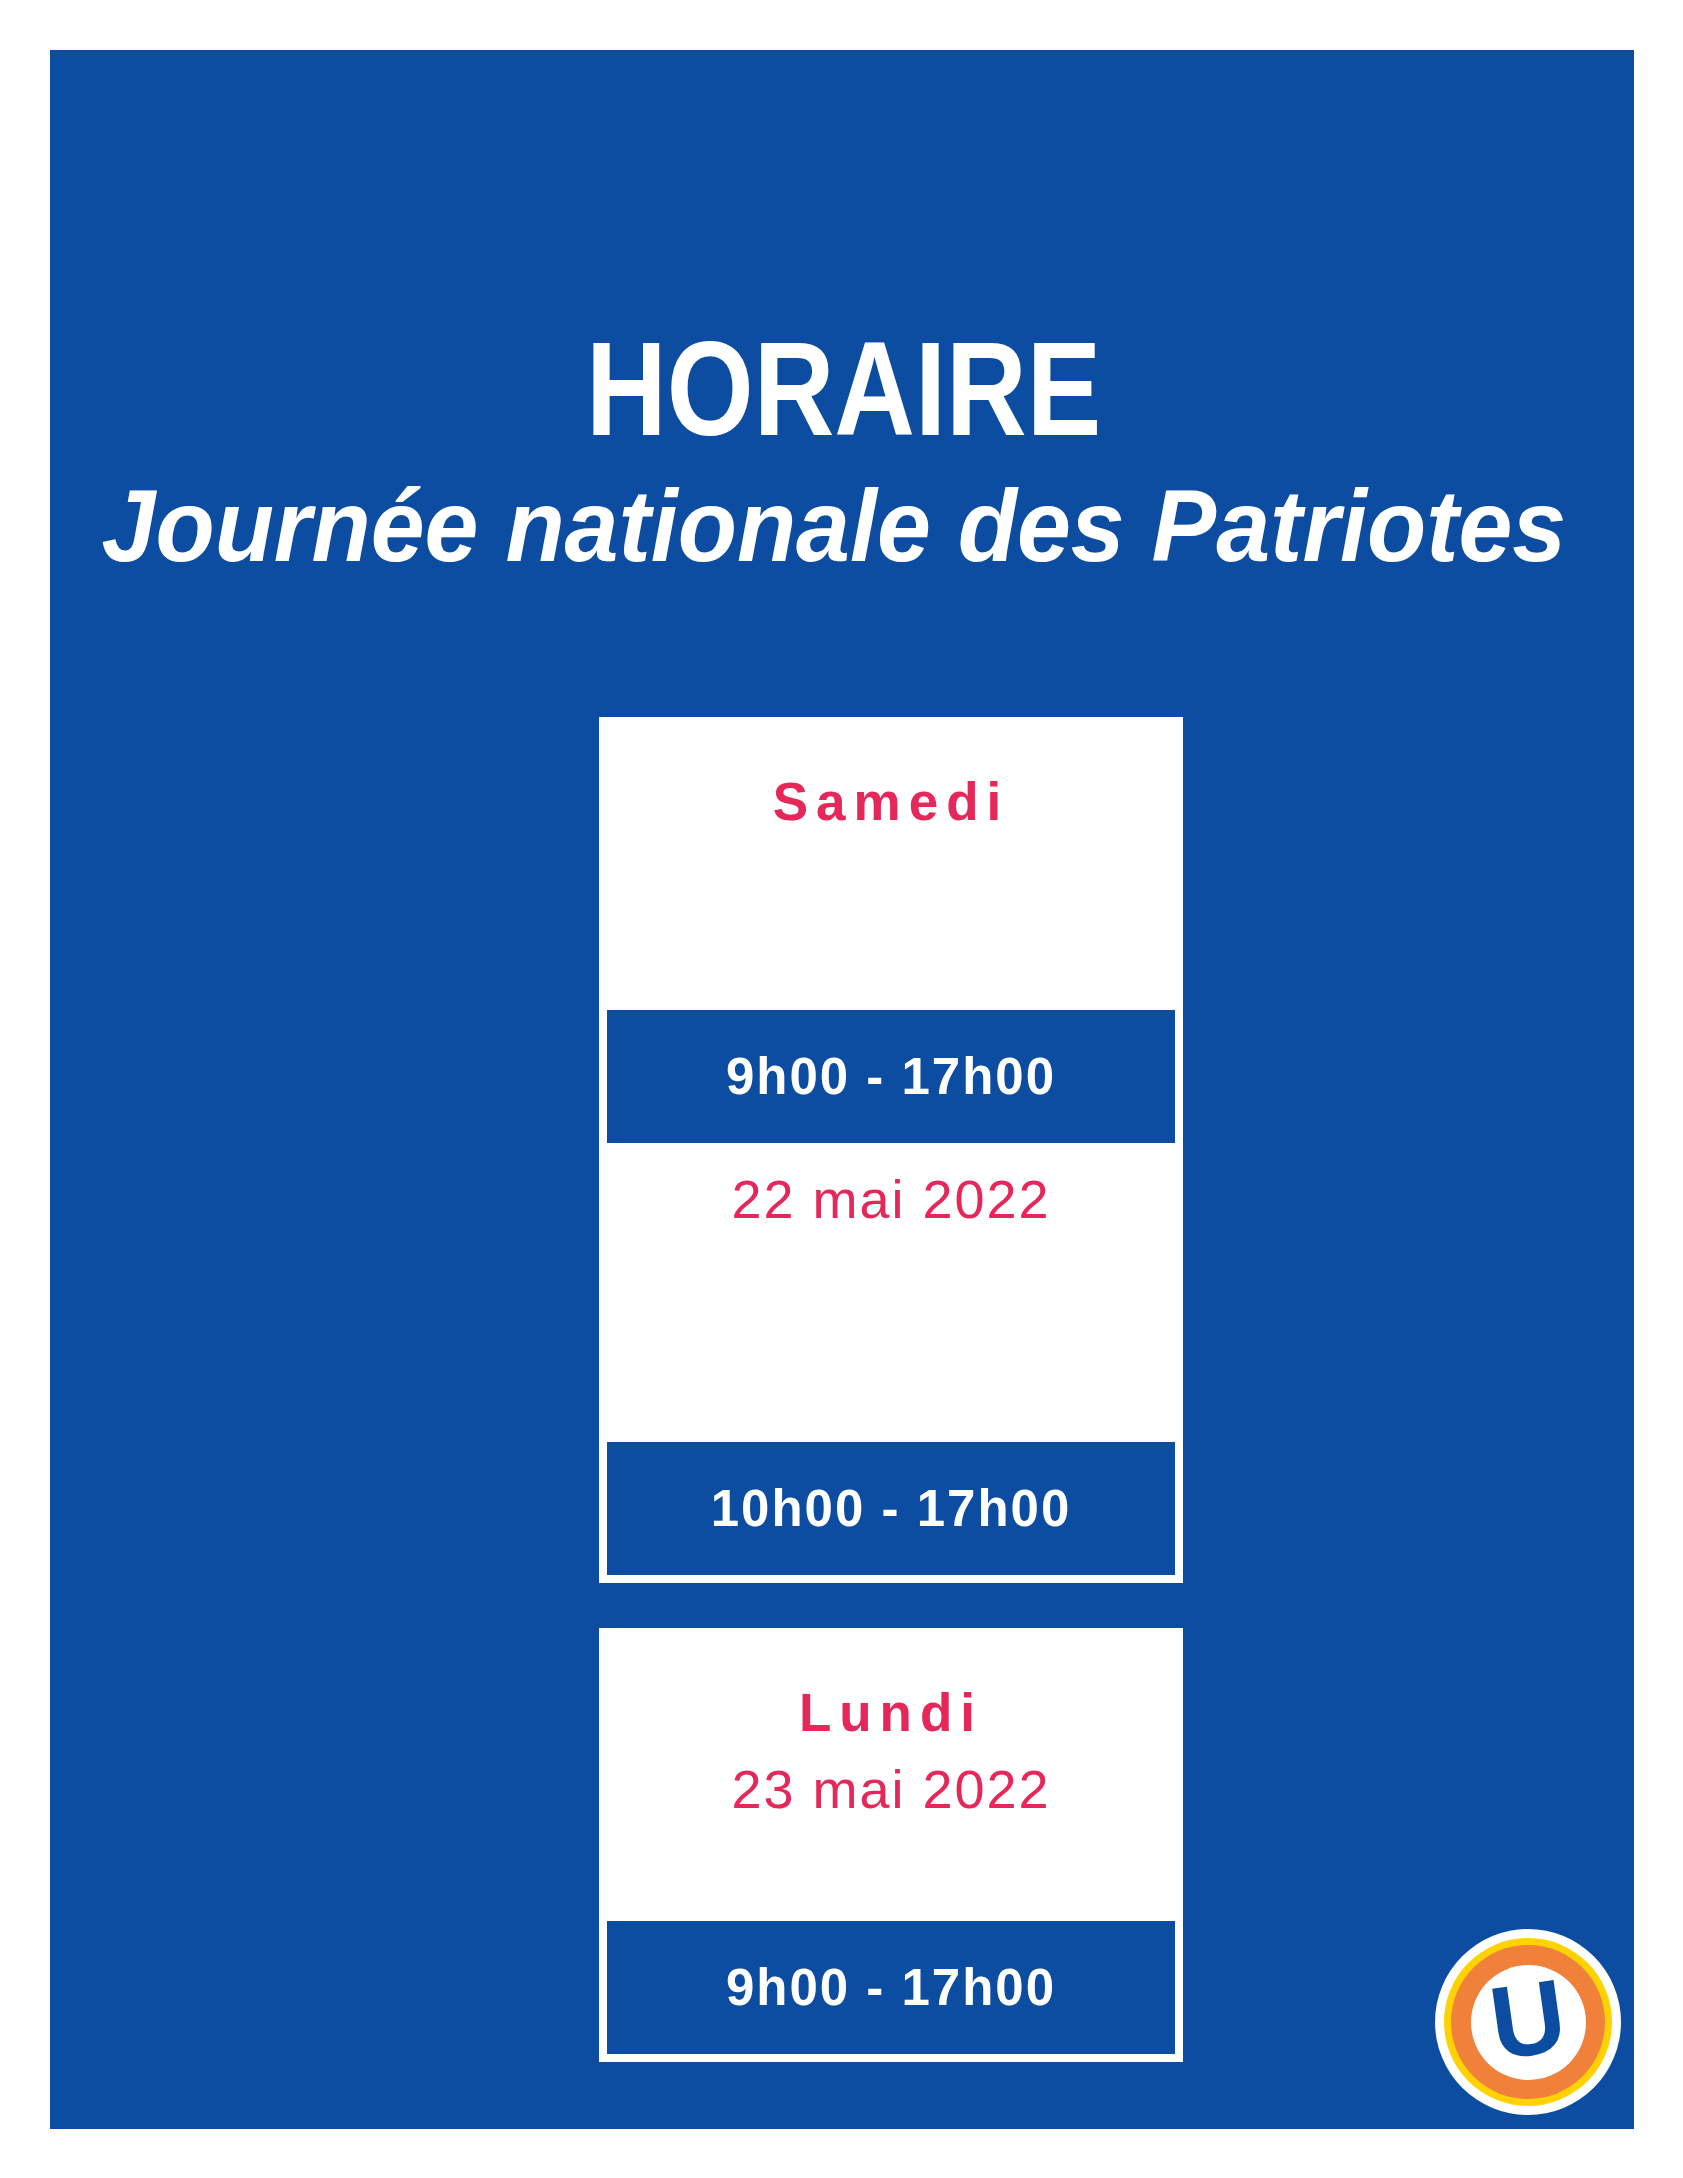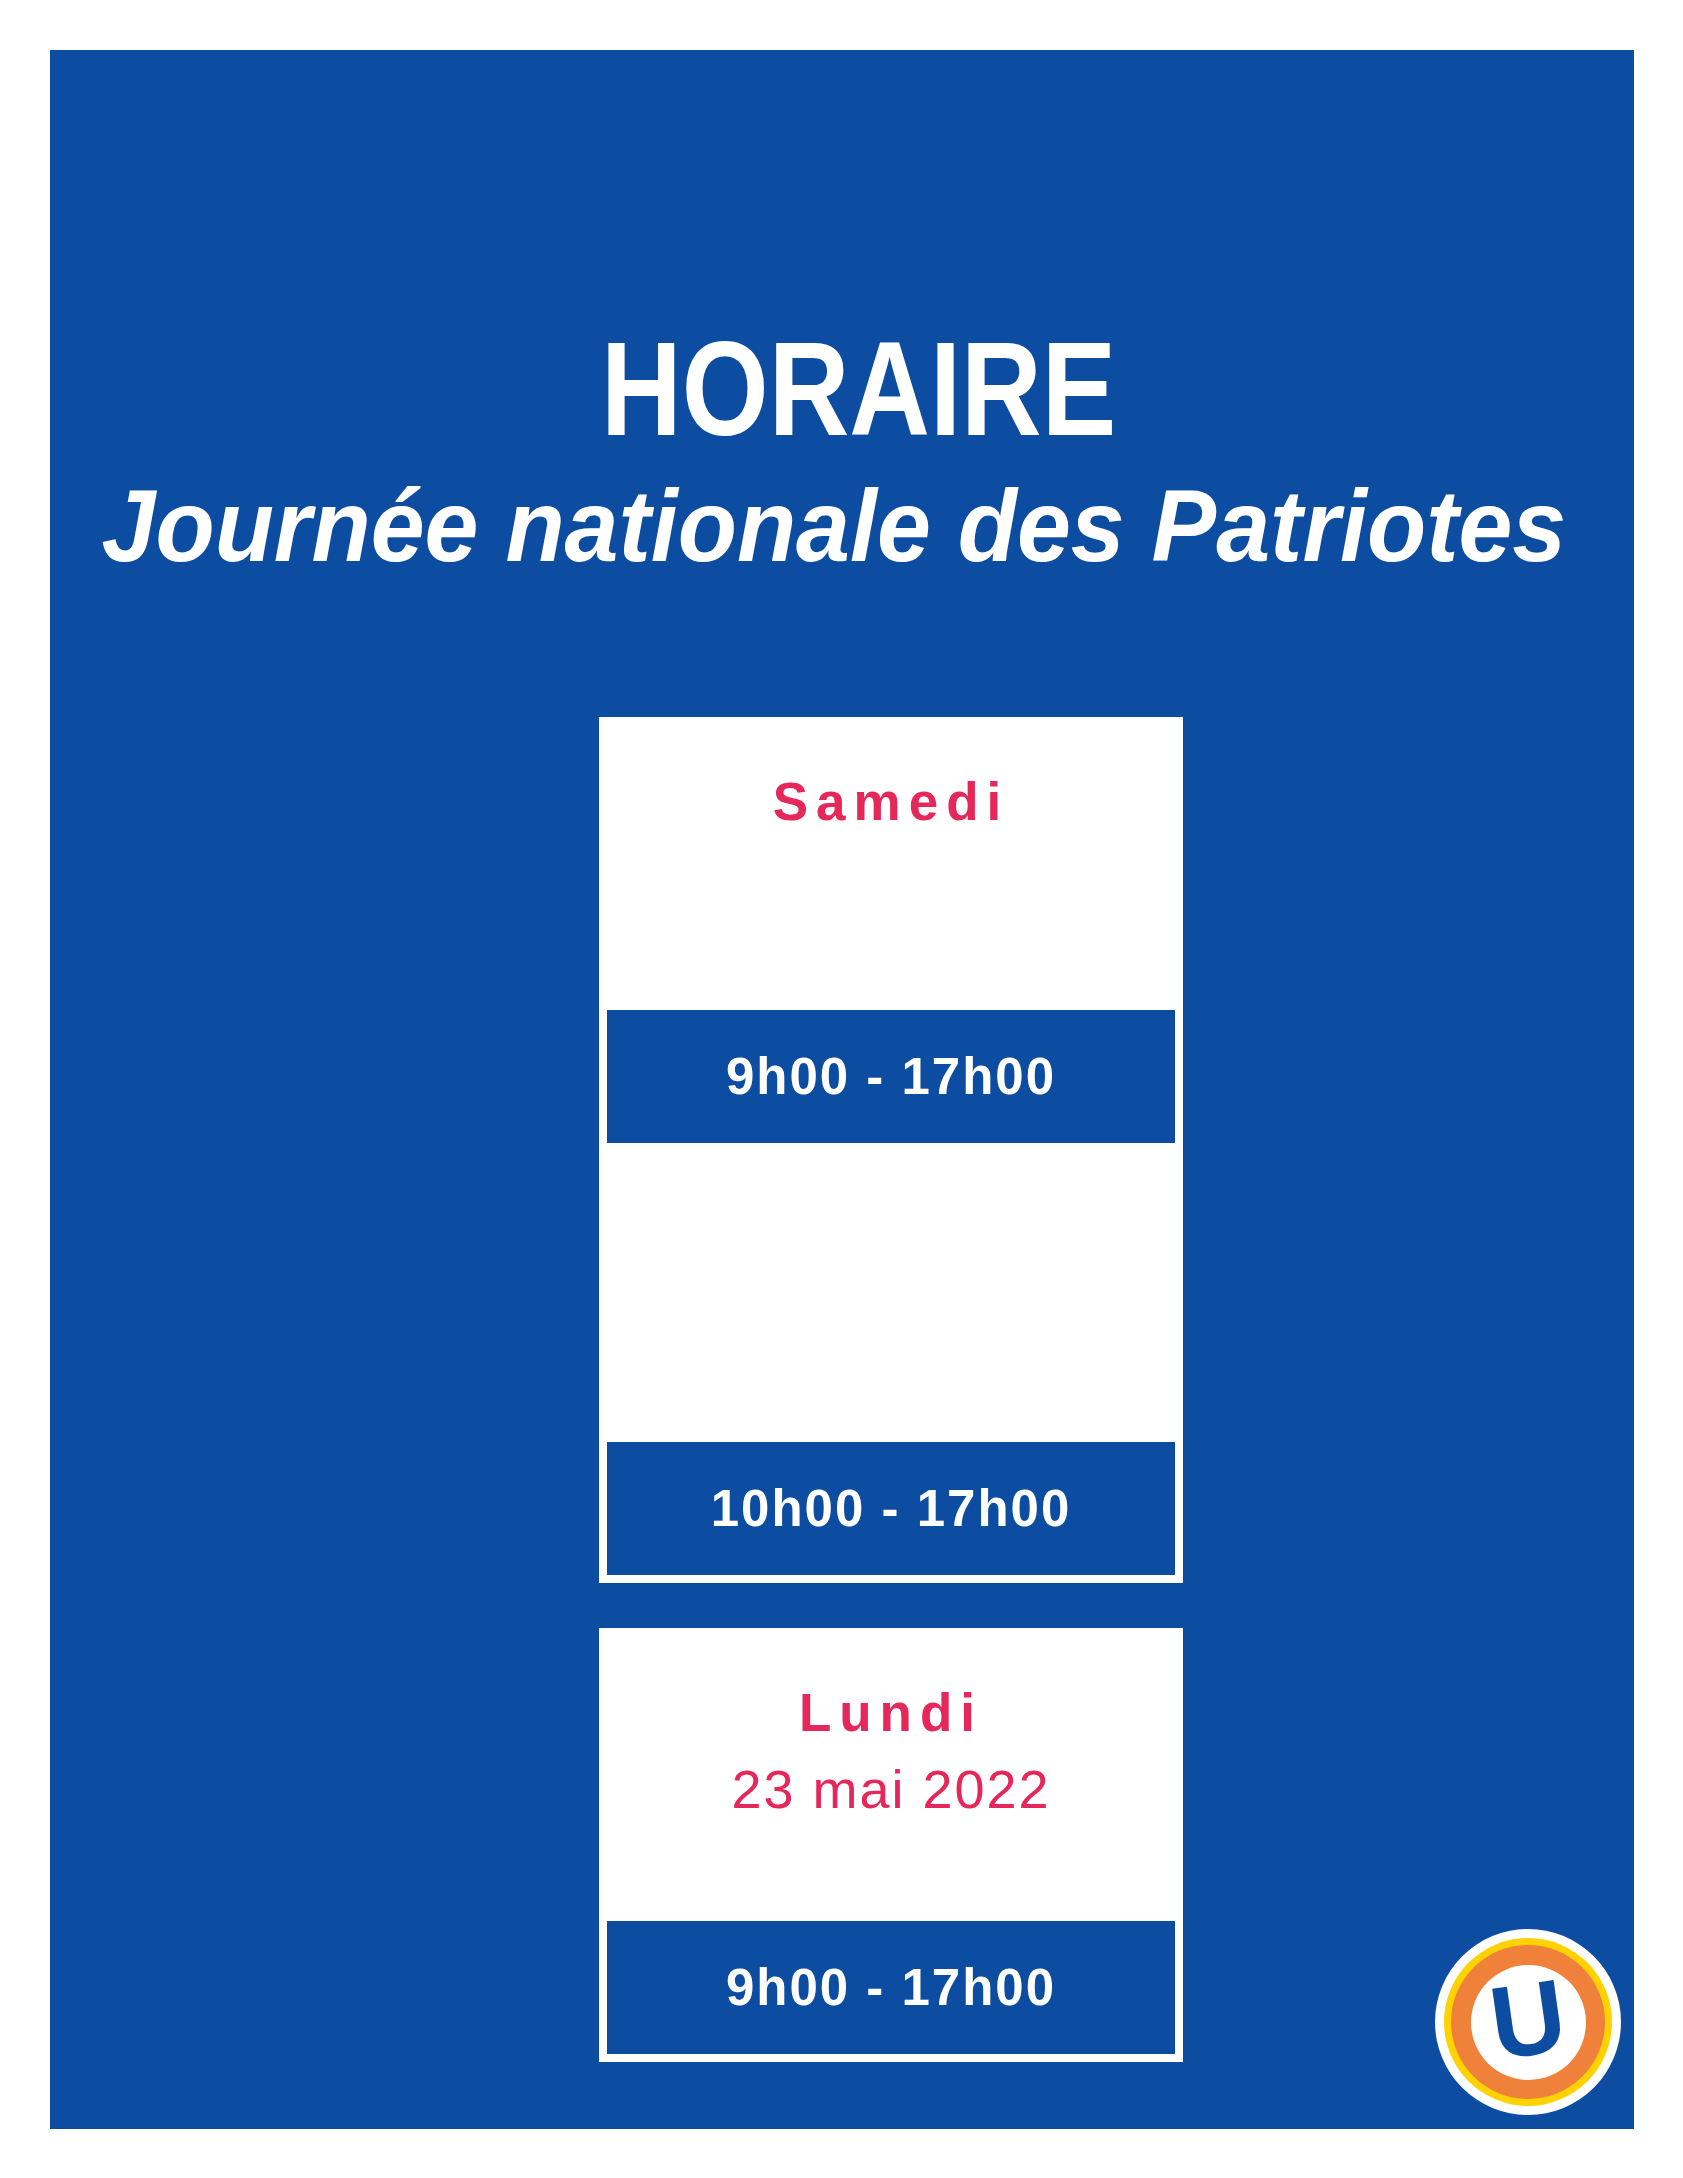--- a/index.html
+++ b/index.html
@@ -15,21 +15,21 @@
     background: #ffffff;
   }
   .panel {
     position: absolute;
     left: 50px; top: 50px;
     width: 1584px; height: 2079px;
     background: #0C4DA2;
   }
   .title {
     position: absolute;
-    left: 17px; top: 273px;
+    left: 2px; top: 273px;
     width: 100%;
     text-align: center;
     color: #ffffff;
     font-size: 133px;
     font-weight: 700;
     line-height: 1;
     white-space: nowrap;
   }
   .title .squeeze {
     display: inline-block;
@@ -148,20 +148,21 @@
     </div>
 
     <div class="card c1">
       <div class="day">Samedi</div>
       <div class="hours-bar">
         <span class="hours">9h00 - 17h00</span>
       </div>
     </div>
 
     <div class="card c2">
+      <div class="date">22 mai 2022</div>
       <div class="hours-bar">
         <span class="hours">10h00 - 17h00</span>
       </div>
     </div>
 
     <div class="card c3">
       <div class="day">Lundi</div>
       <div class="date">23 mai 2022</div>
       <div class="hours-bar">
         <span class="hours">9h00 - 17h00</span>

